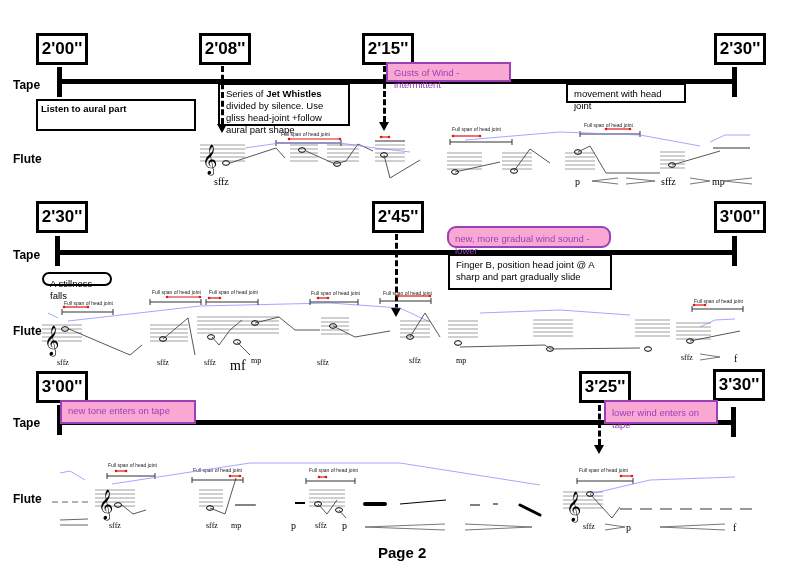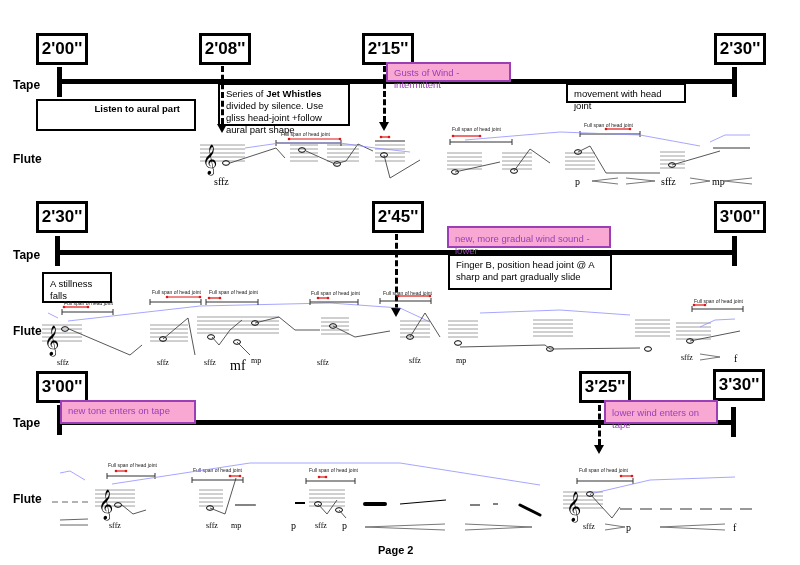--- a/index.html
+++ b/index.html
@@ -7,39 +7,39 @@
   .timebox{position:absolute;border:3px solid #000;background:#fff;font-weight:bold;font-size:17px;display:flex;align-items:center;justify-content:center;box-sizing:border-box;height:32px;}
   .label{position:absolute;font-weight:bold;font-size:12px;}
   .tapeline{position:absolute;height:5px;background:#000;}
   .endcap{position:absolute;width:5px;height:30px;background:#000;}
   .note{position:absolute;border:2px solid #000;background:#fff;font-size:9.5px;box-sizing:border-box;padding:3px 6px;line-height:12px;}
   .purple{position:absolute;border:2px solid #9a3fb6;background:#f9a8d4;color:#9a3fb6;font-size:9.5px;box-sizing:border-box;padding:3px 6px;line-height:12px;}
   .dash{position:absolute;width:0;border-left:3px dashed #000;}
   .arrow{position:absolute;width:0;height:0;border-left:5px solid transparent;border-right:5px solid transparent;border-top:9px solid #000;}
   .span-label{position:absolute;font-size:5px;color:#222;white-space:nowrap;}
   .dyn{position:absolute;font-family:"Liberation Serif",serif;font-size:10px;}
-  .page-num{position:absolute;font-weight:bold;font-size:11px;}
+  .page-num{position:absolute;font-weight:bold;font-size:15px;}
   svg{position:absolute;left:0;top:0;}
 </style>
 </head>
 <body>
 
 <div class="timebox" style="left:36px;top:33px;width:52px;">2'00''</div>
 <div class="timebox" style="left:199px;top:33px;width:52px;">2'08''</div>
 <div class="timebox" style="left:362px;top:33px;width:52px;">2'15''</div>
 <div class="timebox" style="left:714px;top:33px;width:52px;">2'30''</div>
 
 <div class="label" style="left:13px;top:78px;">Tape</div>
 <div class="endcap" style="left:57px;top:67px;"></div>
 <div class="tapeline" style="left:57px;top:79px;width:678px;"></div>
 <div class="endcap" style="left:732px;top:67px;"></div>
 
 <div class="purple" style="left:386px;top:62px;width:125px;height:20px;">Gusts of Wind - intermittent</div>
 
-<div class="note" style="left:36px;top:99px;width:160px;height:32px;text-align:right;font-weight:bold;padding:2px 14px;">
+<div class="note" style="left:36px;top:99px;width:160px;height:32px;text-align:left;font-weight:bold;padding:2px 3px;">
   <div>Listen to aural part</div>
 </div>
 <div class="note" style="left:218px;top:83px;width:132px;height:43px;">
   <span>Series of </span><b>Jet Whistles</b><span> divided by silence. Use gliss head-joint +follow aural part shape</span>
 </div>
 <div class="note" style="left:566px;top:83px;width:120px;height:20px;">movement with head joint</div>
 
 <div class="dash" style="left:221px;top:66px;height:58px;"></div>
 <div class="arrow" style="left:217px;top:124px;"></div>
 <div class="dash" style="left:383px;top:66px;height:56px;"></div>
@@ -58,22 +58,22 @@
 
 <div class="timebox" style="left:36px;top:201px;width:52px;">2'30''</div>
 <div class="timebox" style="left:372px;top:201px;width:52px;">2'45''</div>
 <div class="timebox" style="left:714px;top:201px;width:52px;">3'00''</div>
 
 <div class="label" style="left:13px;top:248px;">Tape</div>
 <div class="endcap" style="left:55px;top:236px;"></div>
 <div class="tapeline" style="left:55px;top:250px;width:680px;"></div>
 <div class="endcap" style="left:732px;top:236px;"></div>
 
-<div class="purple" style="left:447px;top:226px;width:164px;height:22px;padding-top:5px;">new, more gradual wind sound - lower</div>
-<div class="note" style="left:42px;top:272px;width:70px;height:31px;padding-top:4px;">A stillness falls</div>
+<div class="purple" style="left:447px;top:226px;width:164px;height:22px;padding-top:5px;border-radius:9px;">new, more gradual wind sound - lower</div>
+<div class="note" style="left:42px;top:272px;width:70px;height:14px;padding-top:4px;border-radius:8px;">A stillness falls</div>
 <div class="note" style="left:448px;top:254px;width:164px;height:36px;">Finger B, position head joint @ A sharp and part gradually slide</div>
 
 <div class="dash" style="left:395px;top:234px;height:76px;"></div>
 <div class="arrow" style="left:391px;top:308px;"></div>
 
 <div class="label" style="left:13px;top:324px;">Flute</div>
 
 <div class="span-label" style="left:64px;top:300px;">Full span of head joint</div>
 <div class="span-label" style="left:152px;top:289px;">Full span of head joint</div>
 <div class="span-label" style="left:209px;top:289px;">Full span of head joint</div>

